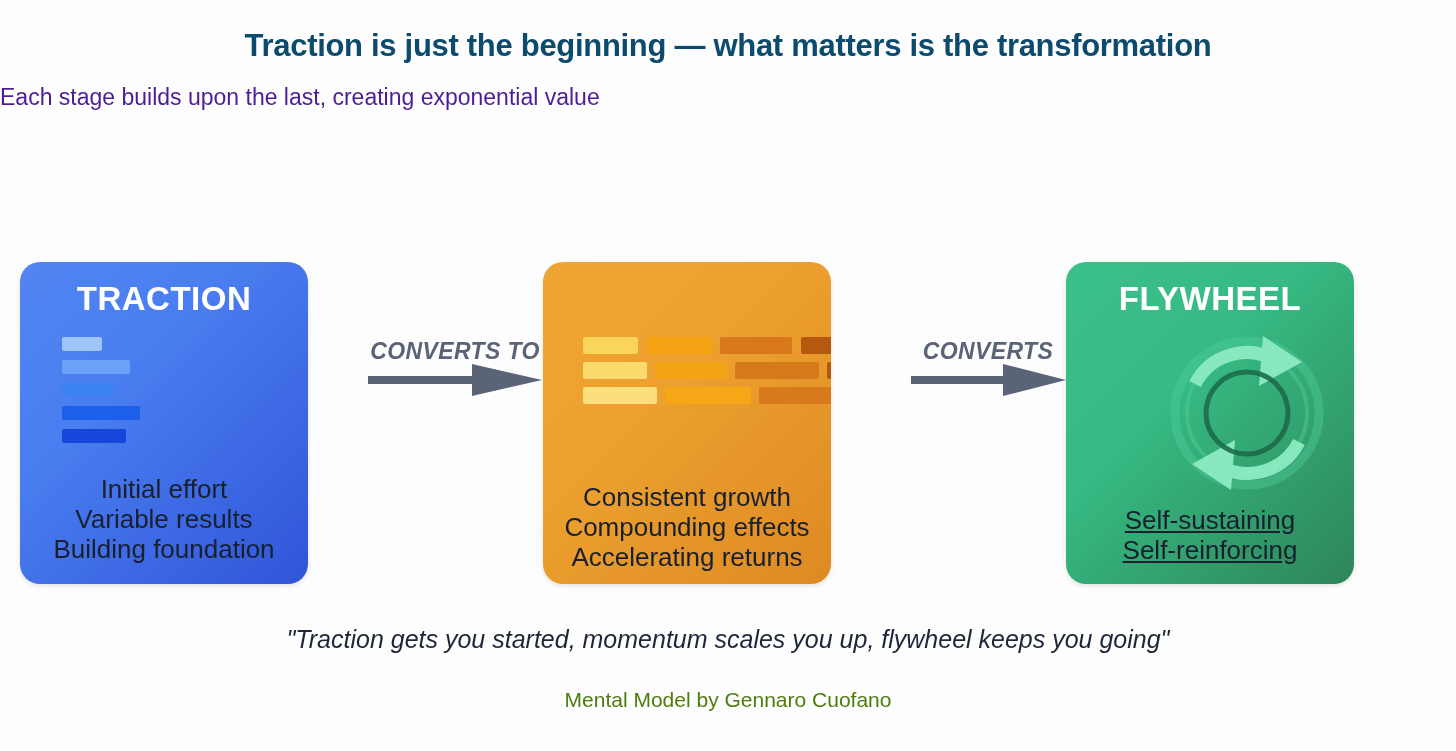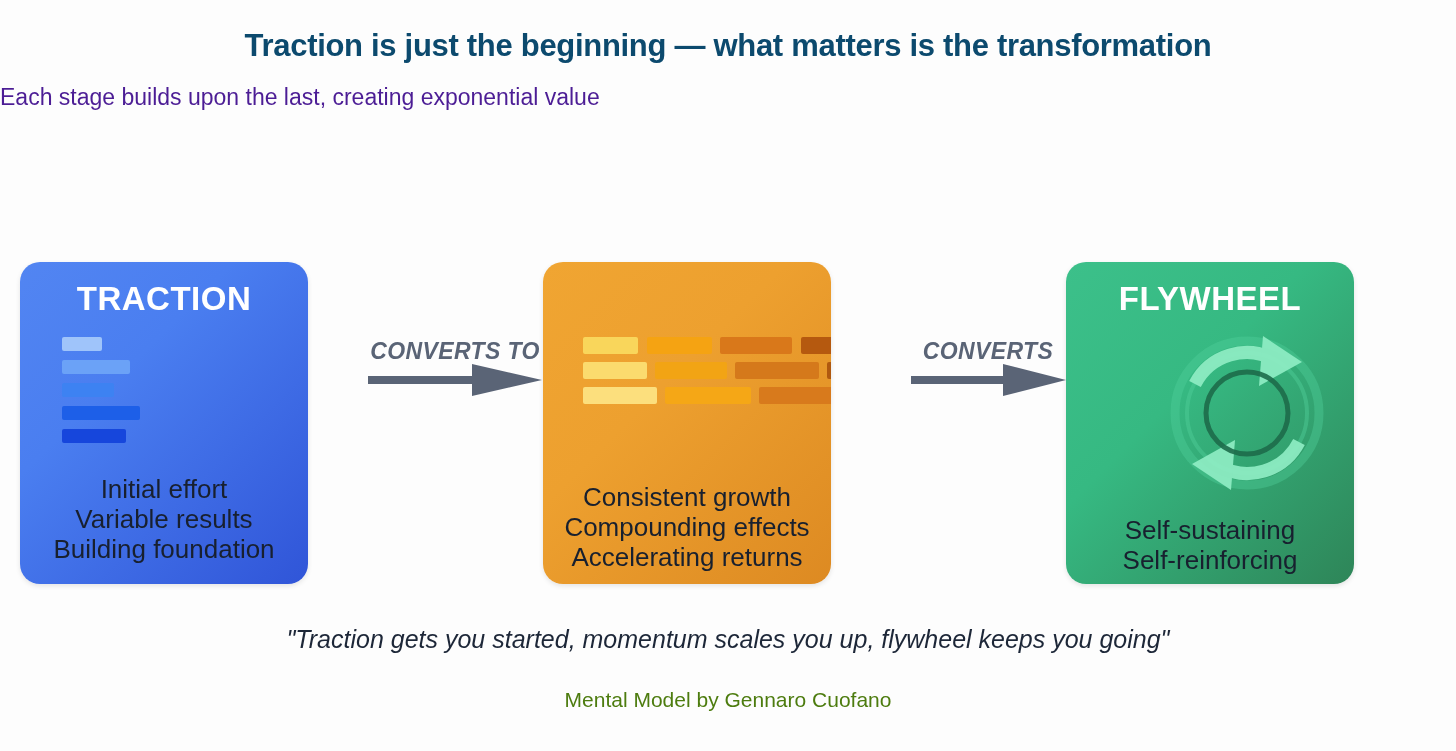--- a/index.html
+++ b/index.html
@@ -44,21 +44,21 @@
     color: #ffffff;
   }
   .card-lines {
     position: absolute; left: 0; width: 100%;
     text-align: center;
     font-size: 26px; line-height: 30px;
     color: #18202f;
   }
   #lines-traction { top: 212px; }
   #lines-momentum { top: 220px; }
-  #lines-flywheel { top: 253px; }
+  #lines-flywheel { top: 243px; text-decoration: underline; }
 
   
   .tr-bars { position: absolute; left: 42px; top: 75px; }
   .tr-bar  { height: 14px; margin-bottom: 9px; border-radius: 2px; }
 
   
   .mo-rows { position: absolute; left: 40px; top: 75px; }
   .mo-row  { height: 17px; margin-bottom: 8px; position: relative; }
   .mo-seg  { position: absolute; top: 0; height: 17px; border-radius: 2px; }
 

